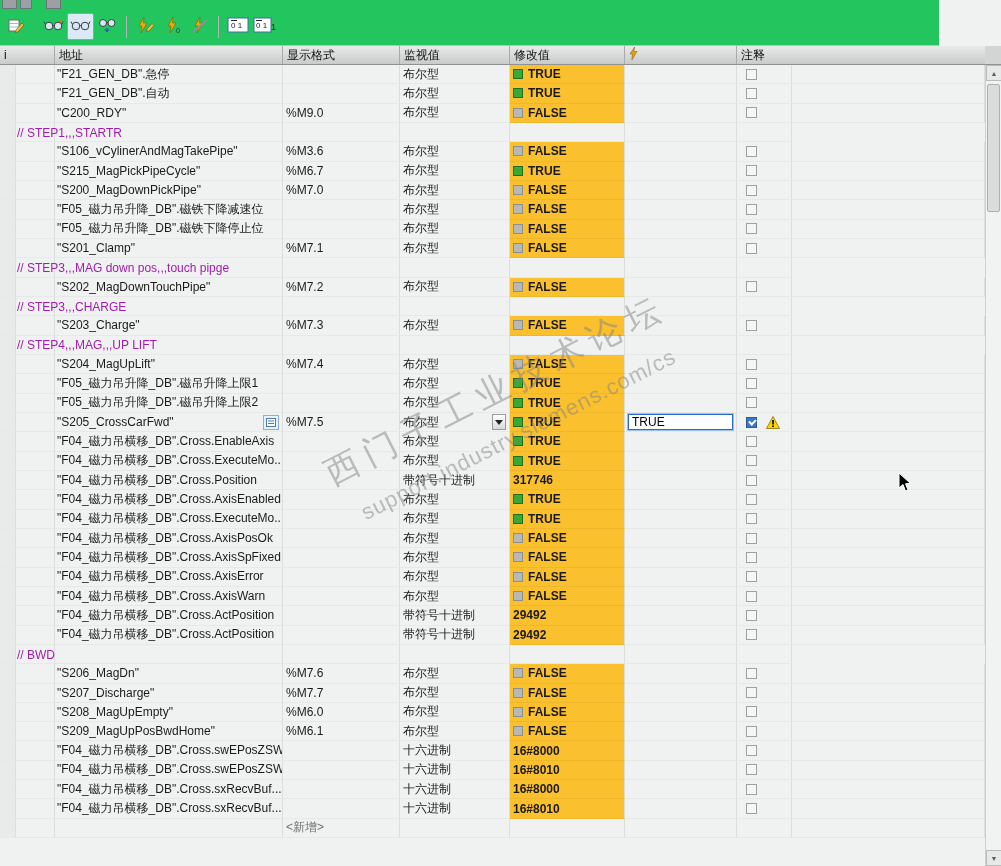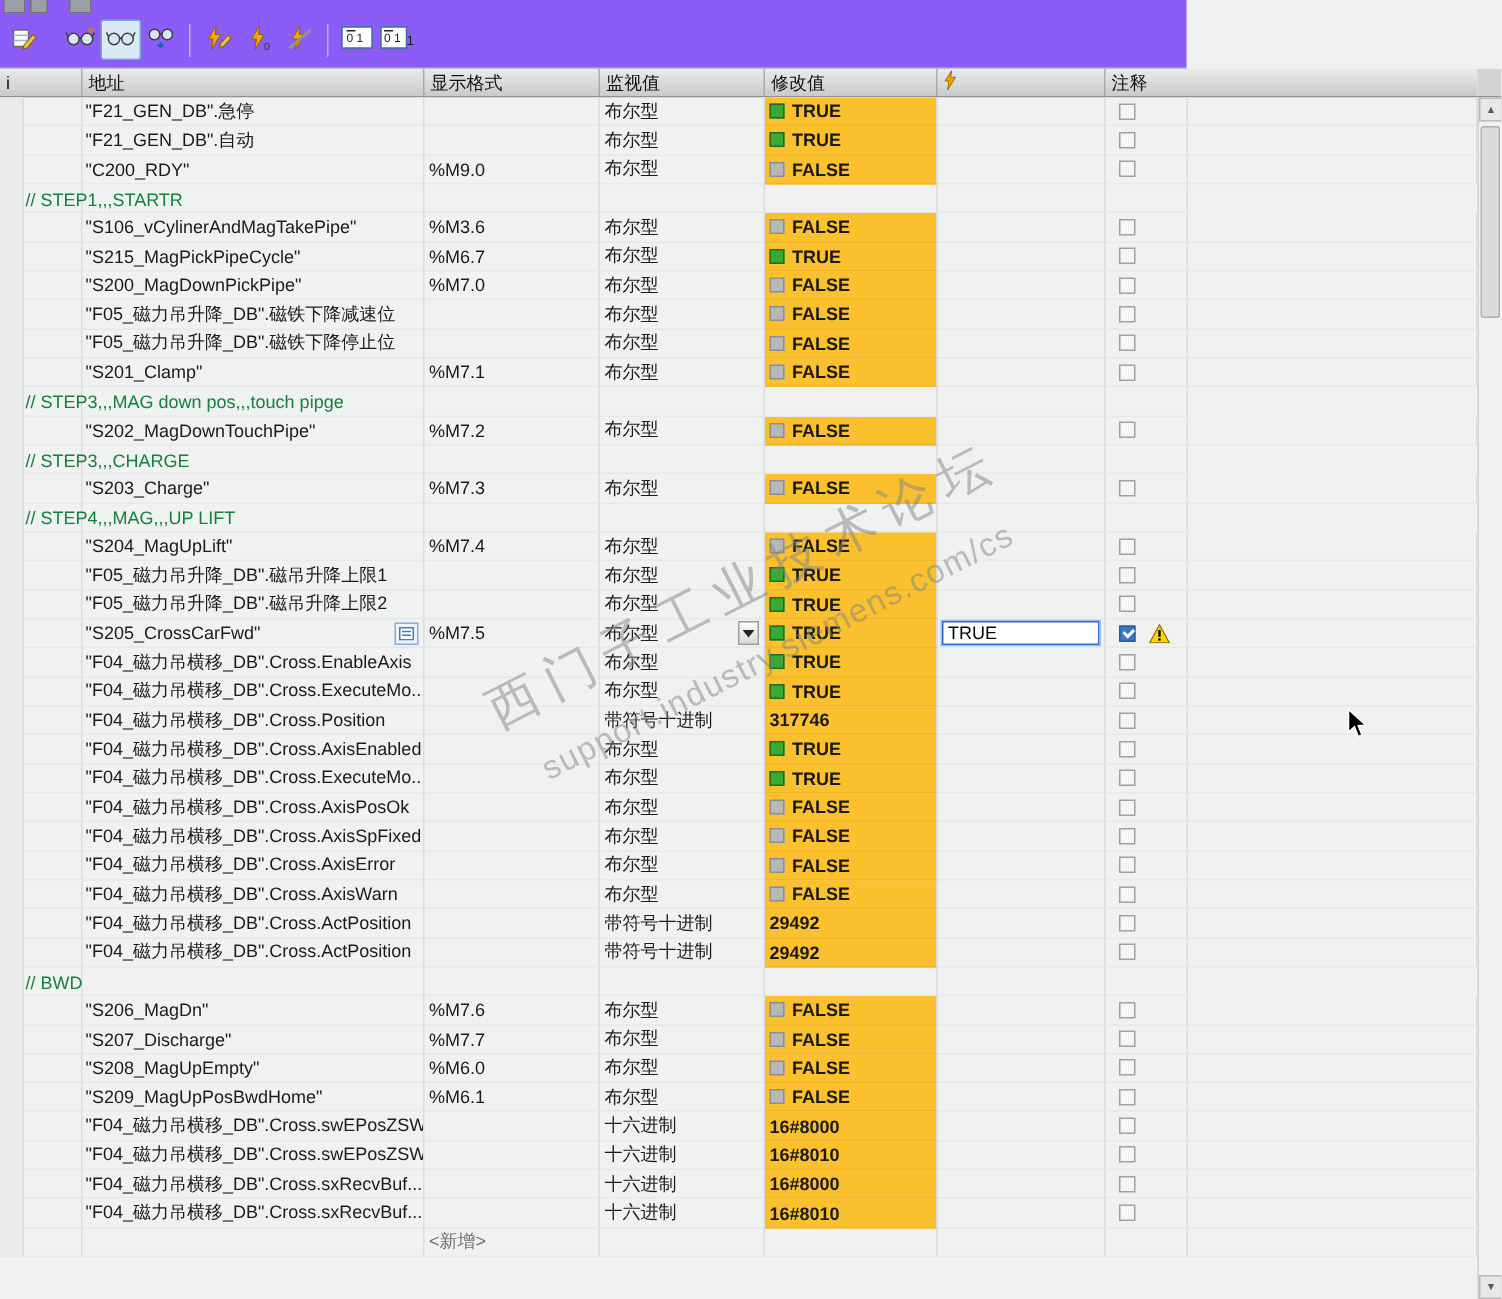--- a/index.html
+++ b/index.html
@@ -1,20 +1,20 @@
 <!DOCTYPE html>
 <html><head>
 <meta charset="utf-8">
 <style>
   *{margin:0;padding:0;box-sizing:border-box}
   html,body{width:1001px;height:866px;overflow:hidden}
   body{position:relative;font-family:"Liberation Sans","DejaVu Sans",sans-serif;font-size:12px;background:#f0f1f1;color:#1a1a1a}
 
   
-  .toolbar{position:absolute;left:0;top:0;width:791px;height:46px;background:#8b5cf6;border-bottom:1px solid #bdbfbf}
+  .toolbar{position:absolute;left:0;top:0;width:939px;height:46px;background:#22c55e;border-bottom:1px solid #bdbfbf}
   .frag{position:absolute;top:0;height:9px;background:#9aa0a6;border:1px solid #6e7378;border-top:none}
   .tb-row{position:absolute;left:3px;top:13px;display:flex;align-items:center}
   .tb-btn{width:27px;height:27px;border:1px solid transparent;border-radius:2px;display:flex;align-items:center;justify-content:center;background:transparent;cursor:default}
   .tb-btn.active{border:1px solid #7ba7d7;background:#dcE9f7}
   .tb-sep{width:1px;height:22px;background:#b3b5b5;margin:0 5px}
   .gap{width:10px}
 
   
   .thead{position:absolute;left:0;top:46px;width:985px;height:19px;display:grid;
     grid-template-columns:55px 228px 117px 110px 115px 112px 55px 193px;
@@ -25,21 +25,21 @@
   
   .tbody{position:absolute;left:0;top:65px;width:985px;height:801px;overflow:hidden;background:#f0f1f1}
   .row{display:grid;grid-template-columns:16px 39px 228px 117px 110px 115px 112px 55px 193px;height:19.33px;position:relative}
   .cell{border-right:1px solid #dcdede;border-bottom:1px solid #e7e8e8;display:flex;align-items:center;overflow:hidden;white-space:nowrap;padding:0 3px}
   .c-i{background:#e9eaea}
   .c-name{padding-left:2px}
   .mon{background:#fbc02d;border-bottom:1px solid #eeb62b;font-weight:bold}
   .sq{display:inline-block;width:10px;height:10px;margin-right:5px;flex:0 0 auto}
   .sq.t{background:#38a935;border:1px solid #236b21}
   .sq.f{background:#b7b9b8;border:1px solid #8d8f8e}
-  .comment-text{position:absolute;left:17px;top:0;height:19.33px;display:flex;align-items:center;color:#15803d;white-space:nowrap;z-index:2}
+  .comment-text{position:absolute;left:17px;top:0;height:19.33px;display:flex;align-items:center;color:#a21caf;white-space:nowrap;z-index:2}
   .add-text{color:#6f7173}
   .cb{width:11px;height:11px;border:1px solid #9fa1a1;background:#f5f6f6;margin-left:6px;flex:0 0 auto;position:relative}
   .cb.on{background:#3c78c8;border-color:#2a5block}
   .cb.on{background:#3c78c8;border-color:#2a5a9e}
   .cb.on::after{content:"";position:absolute;left:2px;top:1px;width:5px;height:3px;border-left:2px solid #fff;border-bottom:2px solid #fff;transform:rotate(-45deg)}
   .name-btn{margin-left:auto;width:16px;height:15px;border:1px solid #8ab0d8;background:#eaf2fb;display:flex;align-items:center;justify-content:center;flex:0 0 auto}
   .dd-btn{margin-left:auto;width:14px;height:16px;border:1px solid #9a9c9c;background:linear-gradient(#fefefe,#d7d9d9);display:flex;align-items:center;justify-content:center;flex:0 0 auto}
   .tri-down{width:0;height:0;border-left:4px solid transparent;border-right:4px solid transparent;border-top:5px solid #222}
   .mod-input{width:105px;height:16px;border:1px solid #2b6cd4;outline:1px solid #9cc0ee;background:#fff;font-family:inherit;font-size:12px;padding:0 3px}
   .warn{margin-left:9px;flex:0 0 auto;position:relative;width:14px;height:13px}

